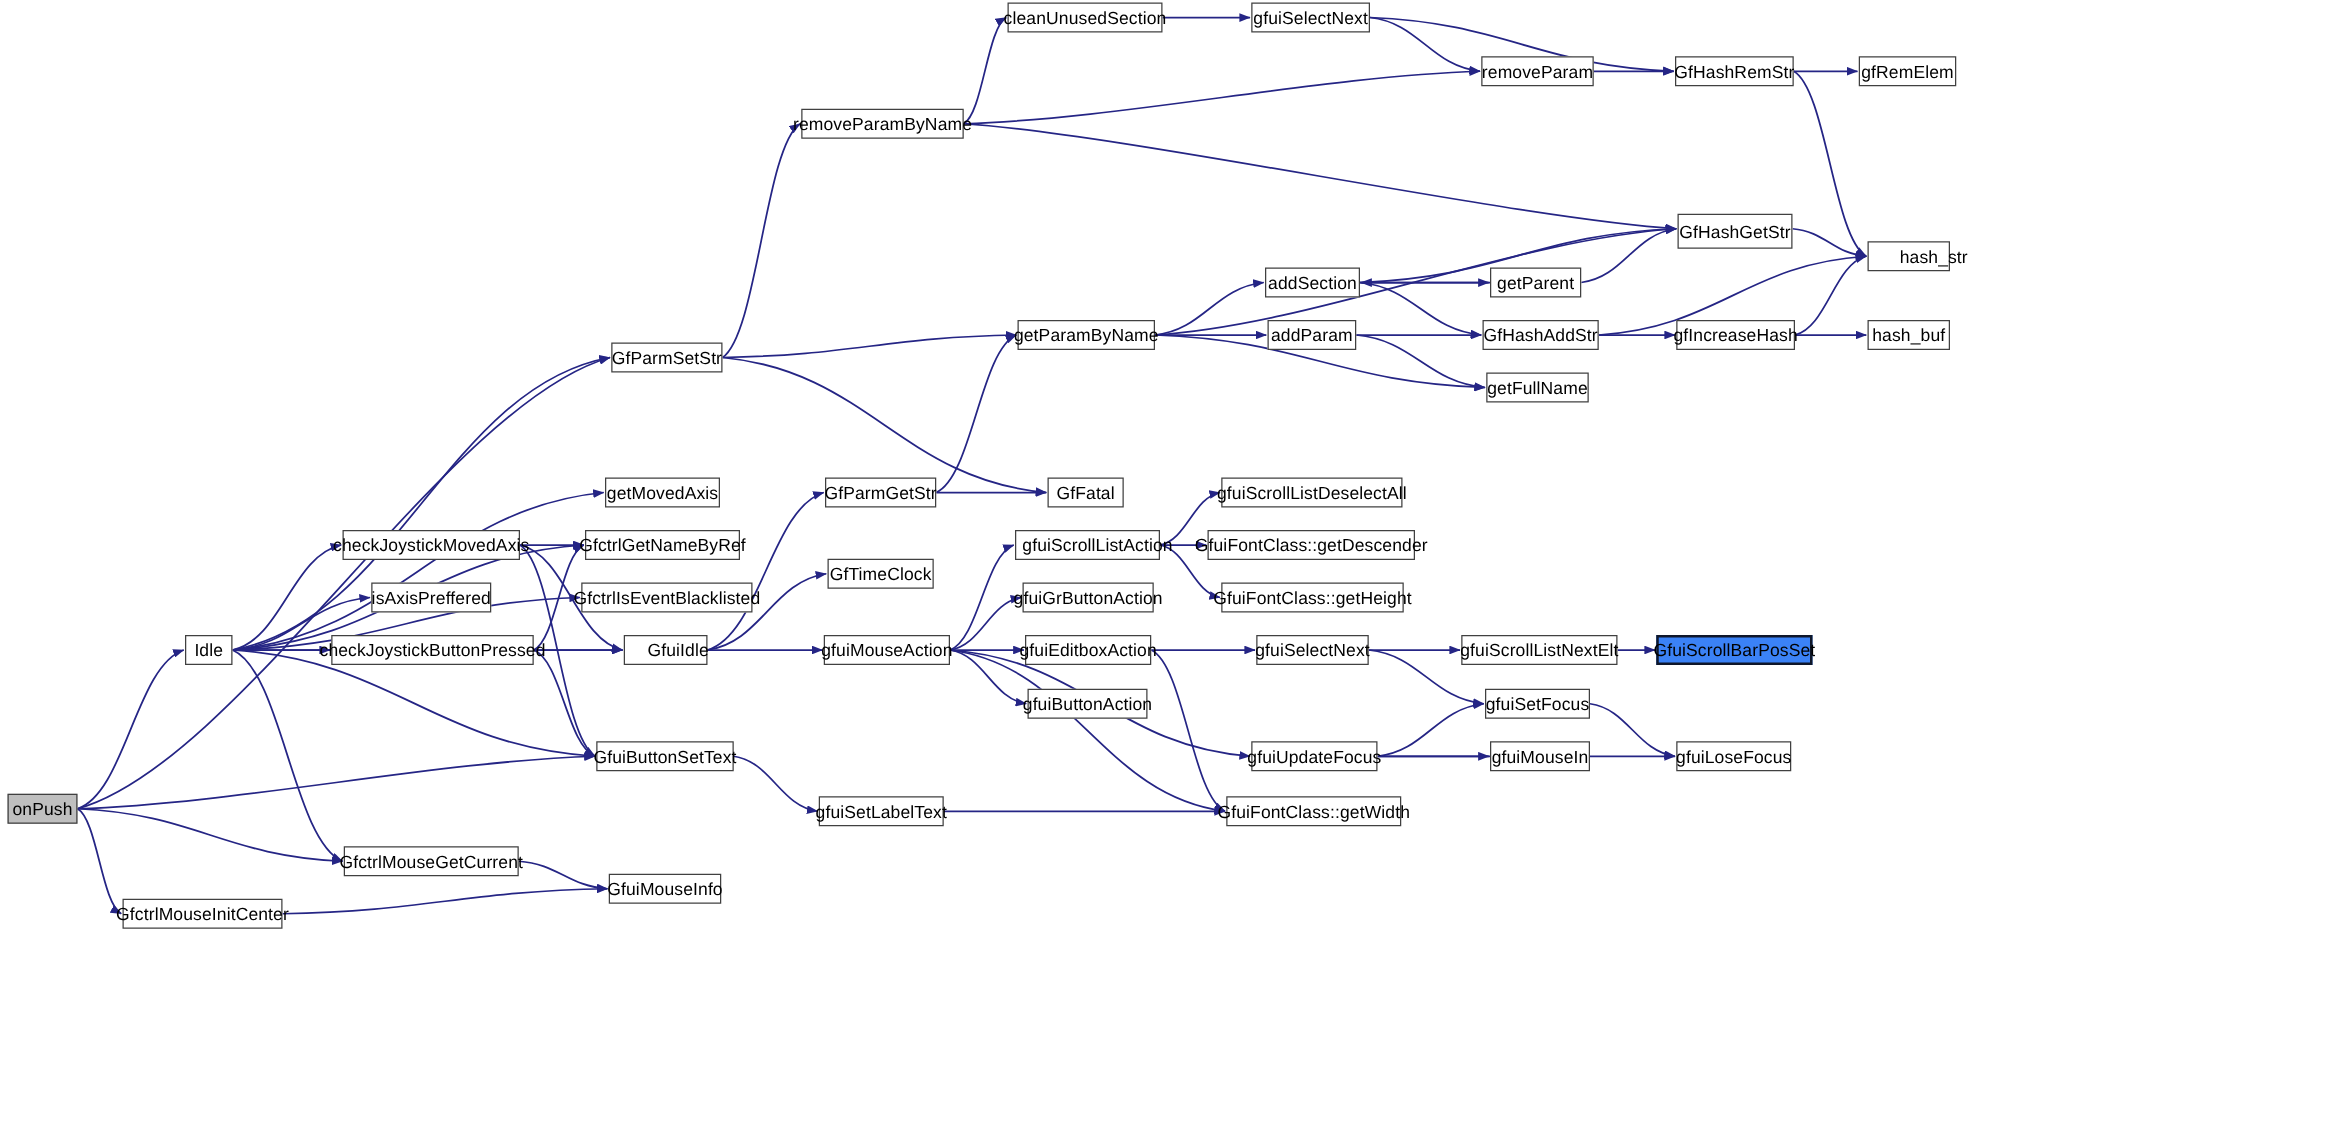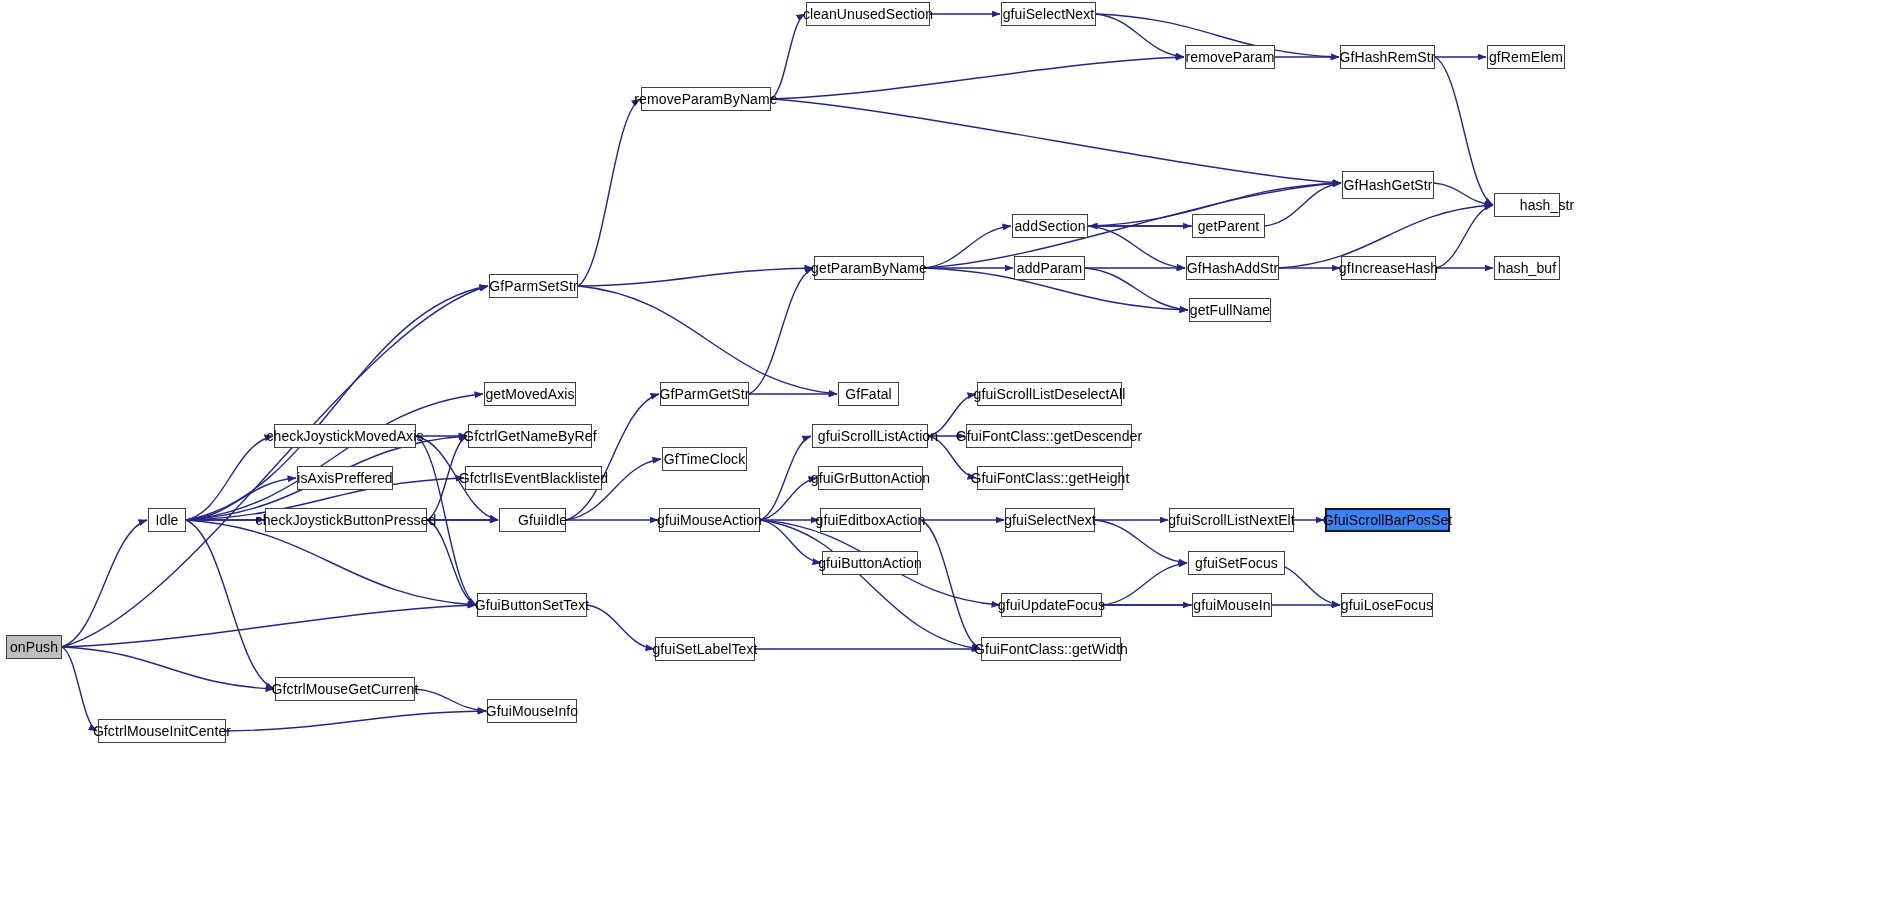--- a/index.html
+++ b/index.html
@@ -270,21 +270,21 @@
       </div>
       <div class="node" style="left: 1169px; top: 508px; width: 125px; height: 24px;">
         <span>gfuiScrollListNextElt</span>
       </div>
       <div class="node highlight" style="left: 1325px; top: 508px; width: 125px; height: 24px;">
         <span>GfuiScrollBarPosSet</span>
       </div>
       <div class="node" style="left: 822px; top: 551px; width: 96px; height: 24px;">
         <span>gfuiButtonAction</span>
       </div>
-      <div class="node" style="left: 1188px; top: 551px; width: 97px; height: 24px;">
+      <div class="node" style="left: 1188px; top: 551px; width: 84px; height: 24px;">
         <span>gfuiSetFocus</span>
       </div>
       <div class="node" style="left: 1001px; top: 593px; width: 101px; height: 24px;">
         <span>gfuiUpdateFocus</span>
       </div>
       <div class="node" style="left: 1192px; top: 593px; width: 80px; height: 24px;">
         <span>gfuiMouseIn</span>
       </div>
       <div class="node" style="left: 1341px; top: 593px; width: 92px; height: 24px;">
         <span>gfuiLoseFocus</span>

